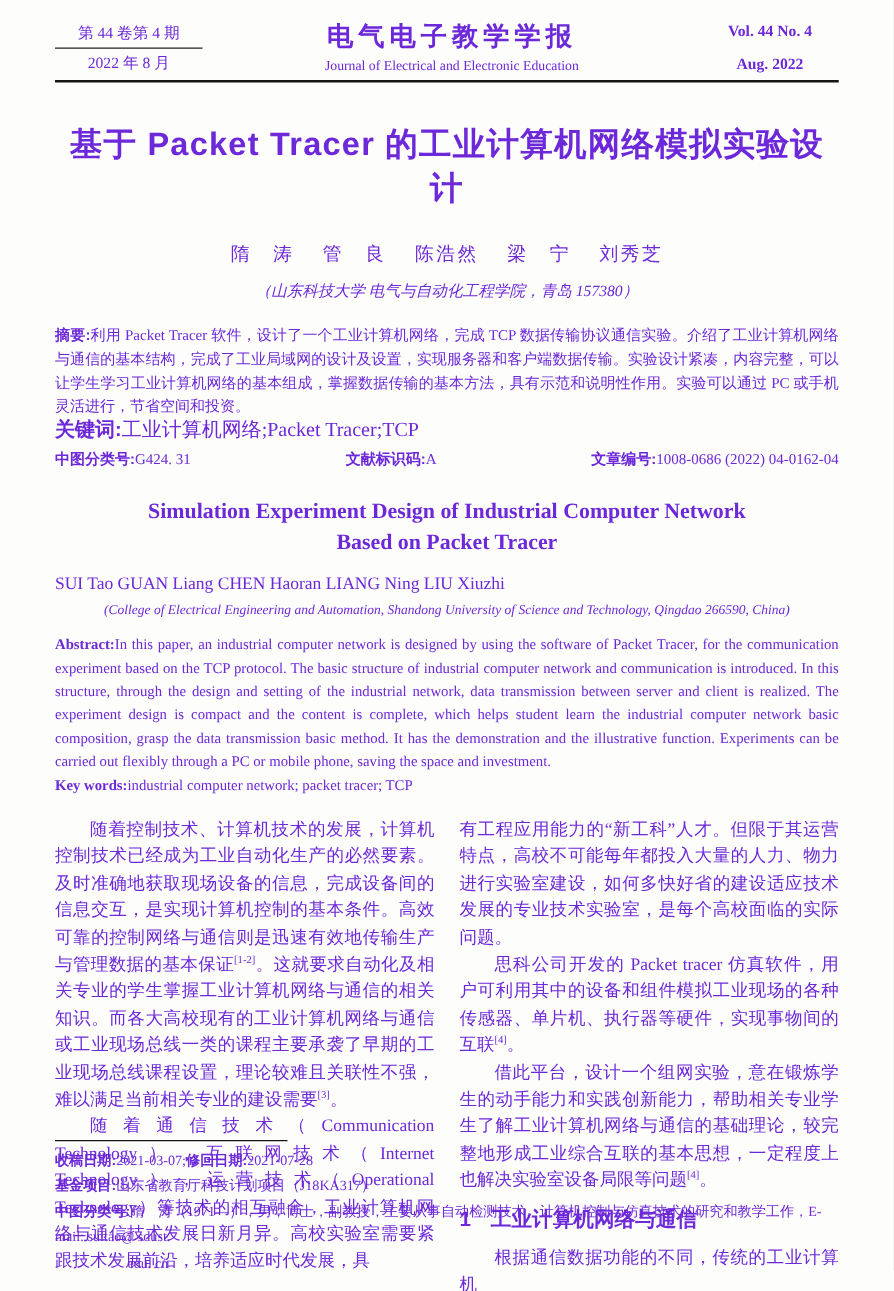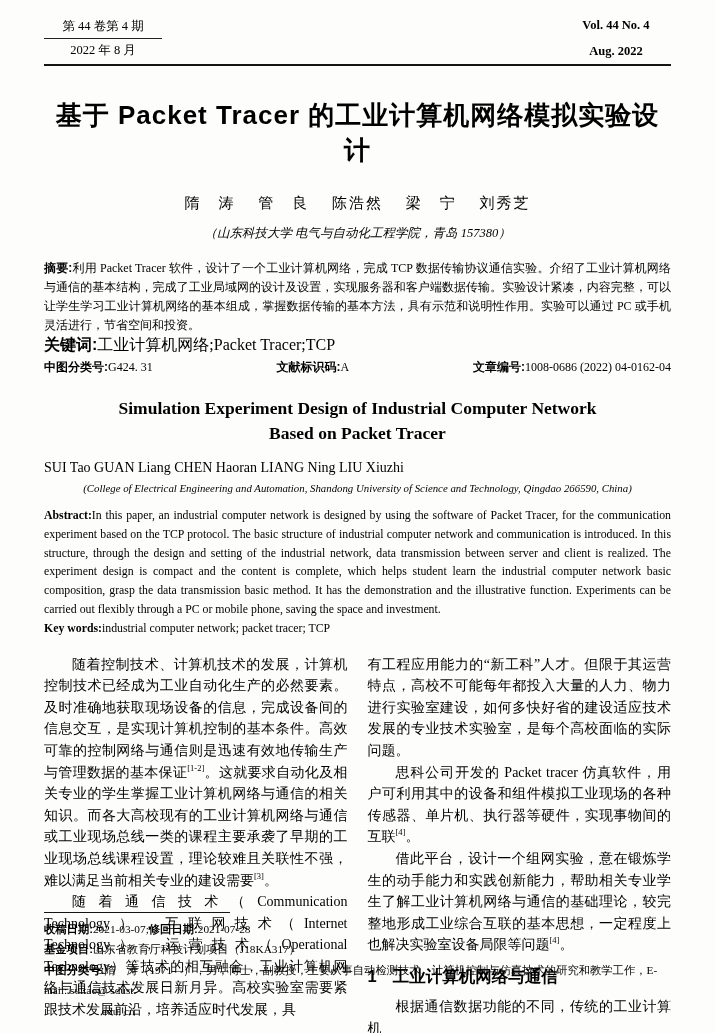--- a/index.html
+++ b/index.html
@@ -2,21 +2,21 @@
 <html><head>
 <meta charset="utf-8">
 <style>
   * { margin:0; padding:0; box-sizing:border-box; }
   html,body { background:#e8e8e8; }
   .page {
     position:relative;
     width:715px; height:1033px;
     margin:0 auto;
     background:#fdfdfc;
-    color:#000000;
+    color:#6d28d9;
     font-family:"Liberation Serif","DejaVu Serif",serif;
     padding:14px 44px 0 44px;
     overflow:hidden;
   }
   
   .hdr { display:flex; align-items:stretch; justify-content:space-between;
          border-bottom:2px solid #151515; padding-bottom:5px; }
   .hdr-left { width:118px; font-size:12.5px; text-align:center; display:flex; flex-direction:column; justify-content:space-between; padding-top:4px;}
   .hdr-left .rule { border-top:1px solid #222; margin:3px 0; }
   .hdr-center { flex:1; text-align:center; }
@@ -58,20 +58,24 @@
 </head>
 <body>
 
 <div class="page">
 
   <div class="hdr">
     <div class="hdr-left">
       <div>第 44 卷第 4 期</div>
       <div class="rule"></div>
       <div>2022 年 8 月</div>
+    </div>
+    <div class="hdr-center">
+      <div class="journal-cn">电气电子教学学报</div>
+      <div class="journal-en">Journal of Electrical and Electronic Education</div>
     </div>
     <div class="hdr-right">
       <div>Vol. 44  No. 4</div>
       <div>Aug. 2022</div>
     </div>
   </div>
 
   <h1 class="title-cn">基于 Packet Tracer 的工业计算机网络模拟实验设计</h1>
   <div class="authors-cn">隋　涛　 管　良　 陈浩然　 梁　宁　 刘秀芝</div>
   <div class="affil-cn">（山东科技大学 电气与自动化工程学院，青岛 157380）</div>

